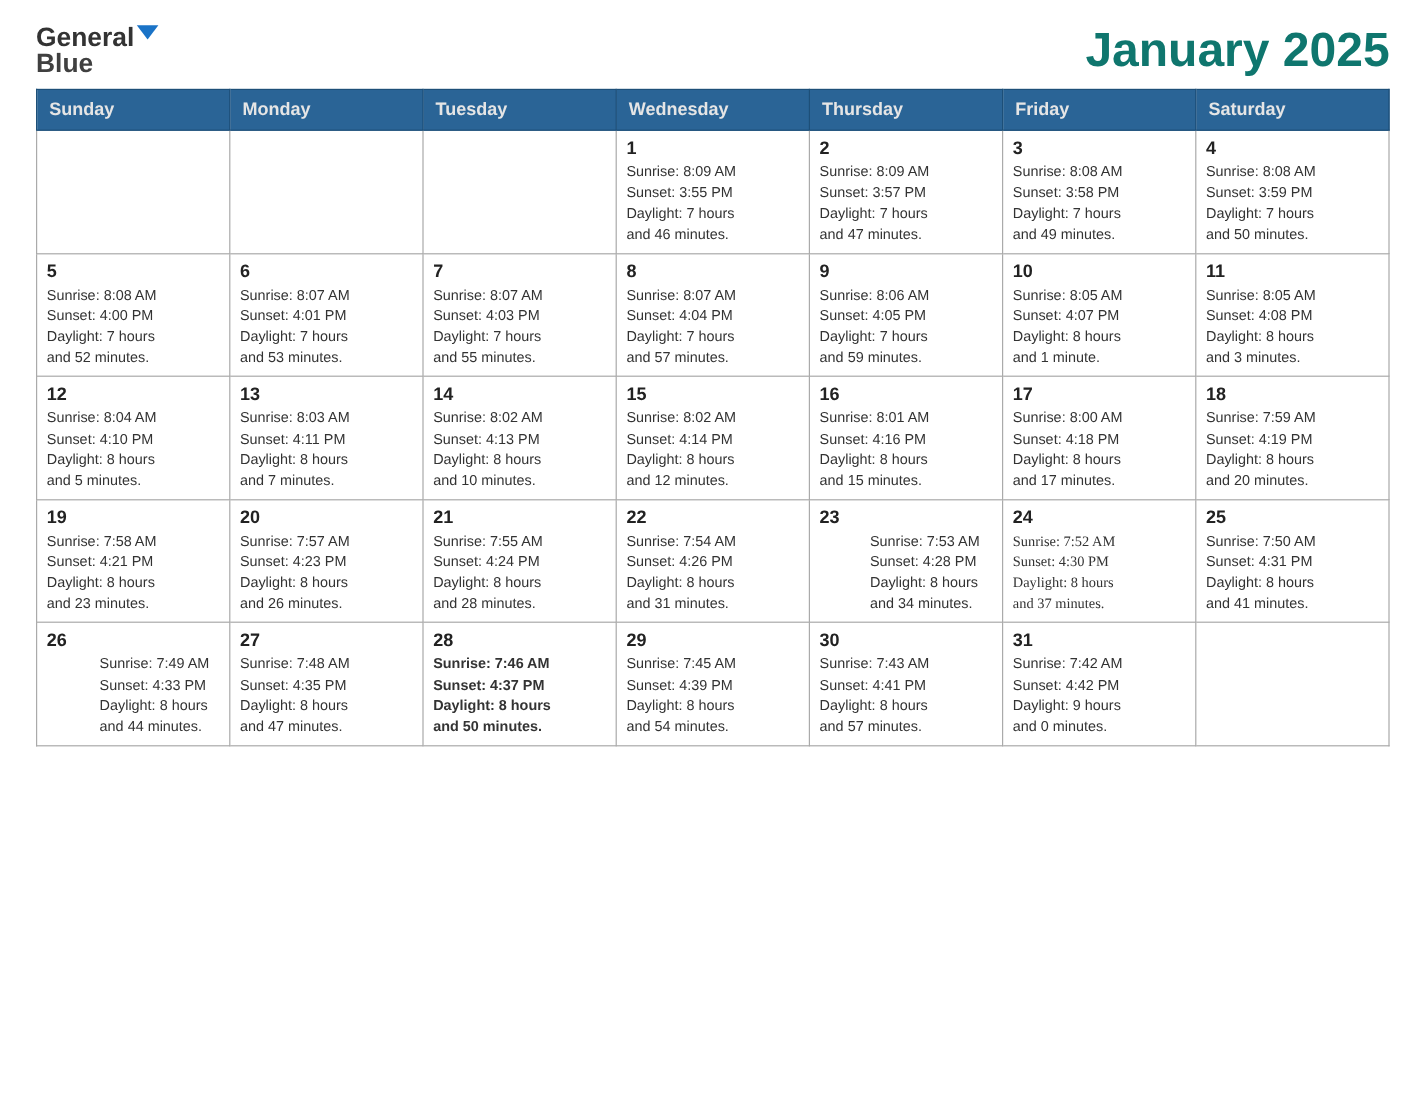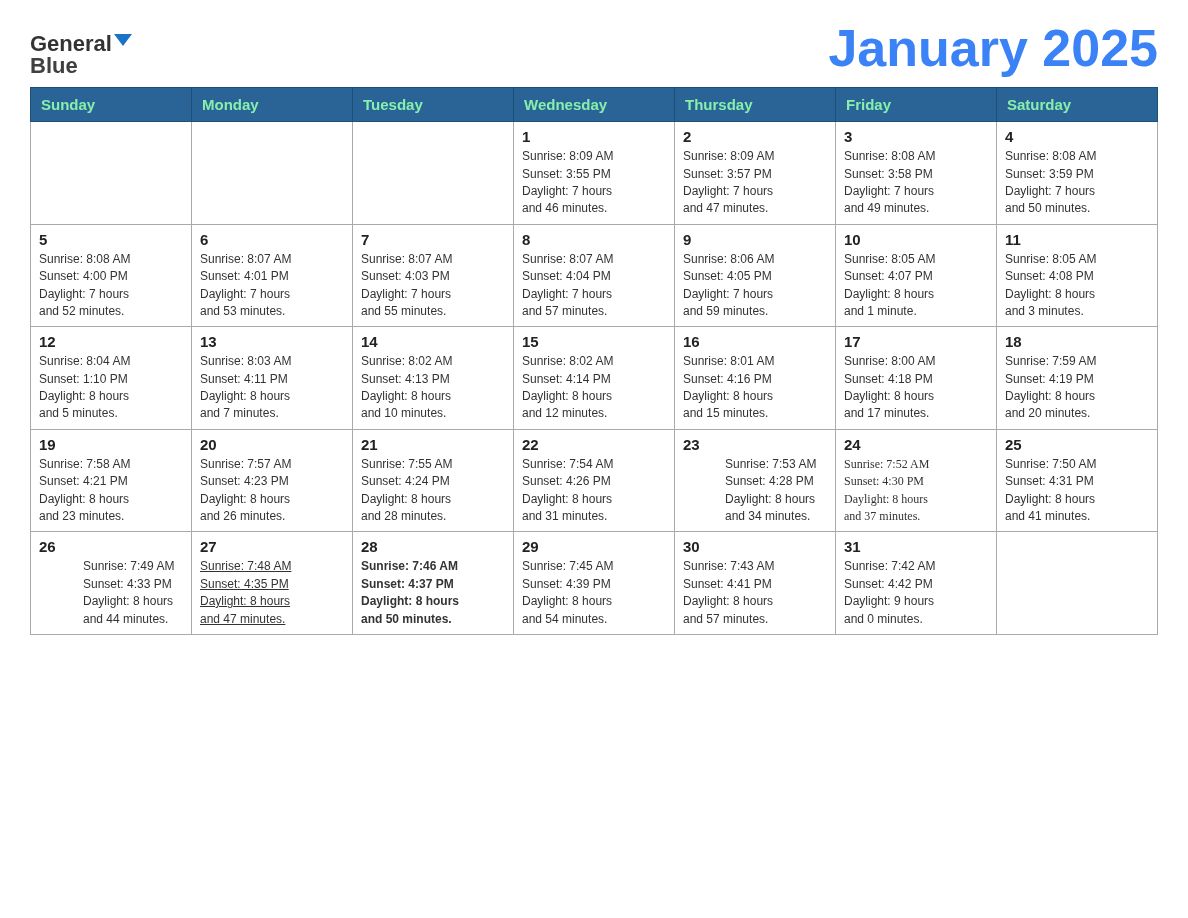--- a/index.html
+++ b/index.html
@@ -6,21 +6,21 @@
     body {
       font-family: Arial, sans-serif;
       background: #fff;
       padding: 20px 30px;
       width: 1188px;
       min-height: 918px;
     }
     .header {
       display: flex;
       justify-content: space-between;
-      align-items: flex-end;
+      align-items: center;
       margin-bottom: 10px;
     }
     .logo {
       display: flex;
       flex-direction: column;
       align-items: flex-start;
     }
     .logo-text {
       font-size: 22px;
       font-weight: bold;
@@ -36,38 +36,38 @@
       border-top: 12px solid #1a73c7;
       margin-left: 2px;
       vertical-align: middle;
       position: relative;
       top: -4px;
     }
     .title-block {
       text-align: right;
     }
     .title-block h1 {
-      font-size: 52px;
+      font-size: 40px;
       font-weight: 900;
-      color: #3b82f6;
+      color: #0f766e;
       line-height: 1.1;
     }
     .title-block h2 {
       font-size: 20px;
       font-weight: 400;
       color: #333;
     }
     .calendar {
       width: 100%;
       border-collapse: collapse;
       margin-top: 10px;
     }
     .calendar thead tr th {
       background-color: #2a6496;
-      color: #86efac;
+      color: #e5e5e5;
       padding: 8px 10px;
       text-align: left;
       font-size: 15px;
       font-weight: 600;
       border: 1px solid #1d4f78;
     }
     .calendar tbody tr td {
       border: 1px solid #aaa;
       vertical-align: top;
       padding: 6px 8px;
@@ -202,21 +202,21 @@
           <div class="day-info" style="white-space: pre-line;">Sunrise: 8:05 AM
 Sunset: 4:08 PM
 Daylight: 8 hours
 and 3 minutes.</div>
         </td>
       </tr>
       <tr>
         <td>
           <span class="day-number">12</span>
           <div class="day-info" style="white-space: pre-line;">Sunrise: 8:04 AM
-Sunset: 1:10 PM
+Sunset: 4:10 PM
 Daylight: 8 hours
 and 5 minutes.</div>
         </td>
         <td>
           <span class="day-number">13</span>
           <div class="day-info" style="white-space: pre-line;">Sunrise: 8:03 AM
 Sunset: 4:11 PM
 Daylight: 8 hours
 and 7 minutes.</div>
         </td>
@@ -310,21 +310,21 @@
       <tr>
         <td>
           <span class="day-number">26</span>
           <div class="day-info" style="white-space: pre-line; margin-left: 44px;">Sunrise: 7:49 AM
 Sunset: 4:33 PM
 Daylight: 8 hours
 and 44 minutes.</div>
         </td>
         <td>
           <span class="day-number">27</span>
-          <div class="day-info" style="white-space: pre-line; text-decoration: underline;">Sunrise: 7:48 AM
+          <div class="day-info" style="white-space: pre-line;">Sunrise: 7:48 AM
 Sunset: 4:35 PM
 Daylight: 8 hours
 and 47 minutes.</div>
         </td>
         <td>
           <span class="day-number">28</span>
           <div class="day-info" style="white-space: pre-line; font-weight: bold;">Sunrise: 7:46 AM
 Sunset: 4:37 PM
 Daylight: 8 hours
 and 50 minutes.</div>

